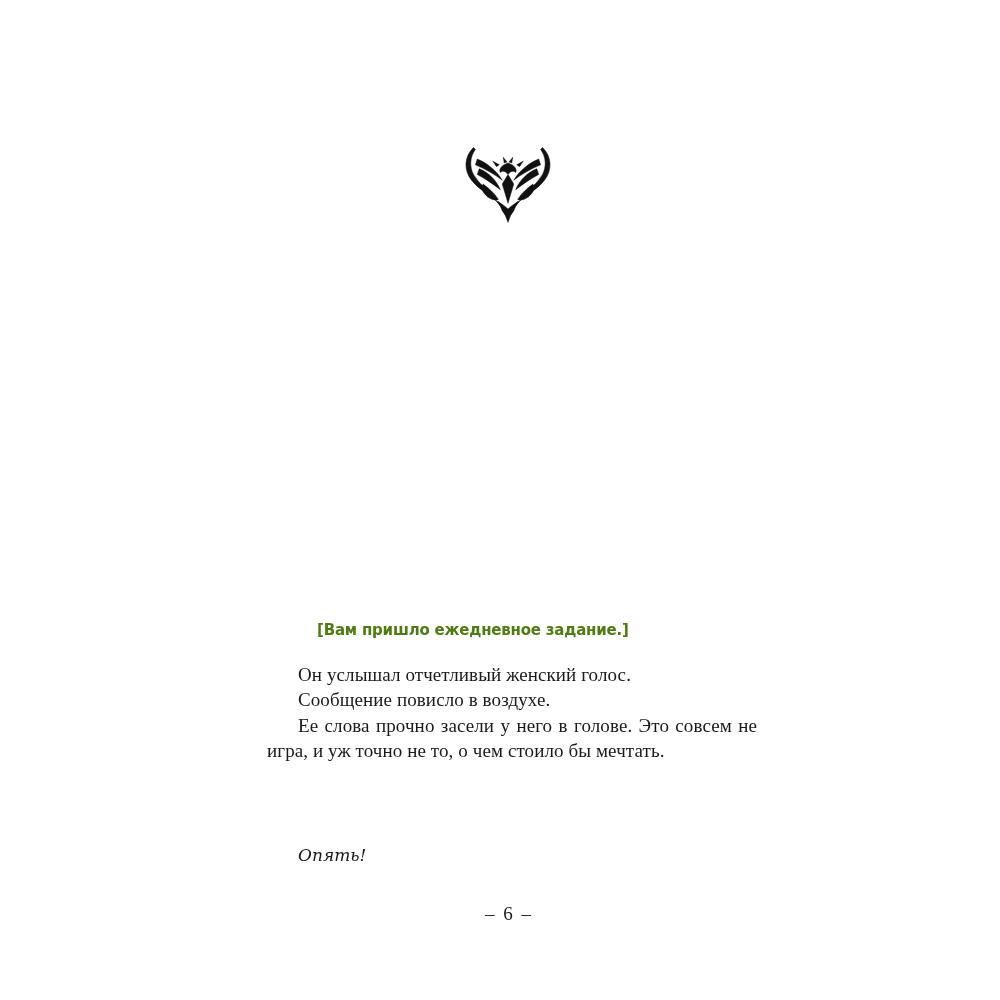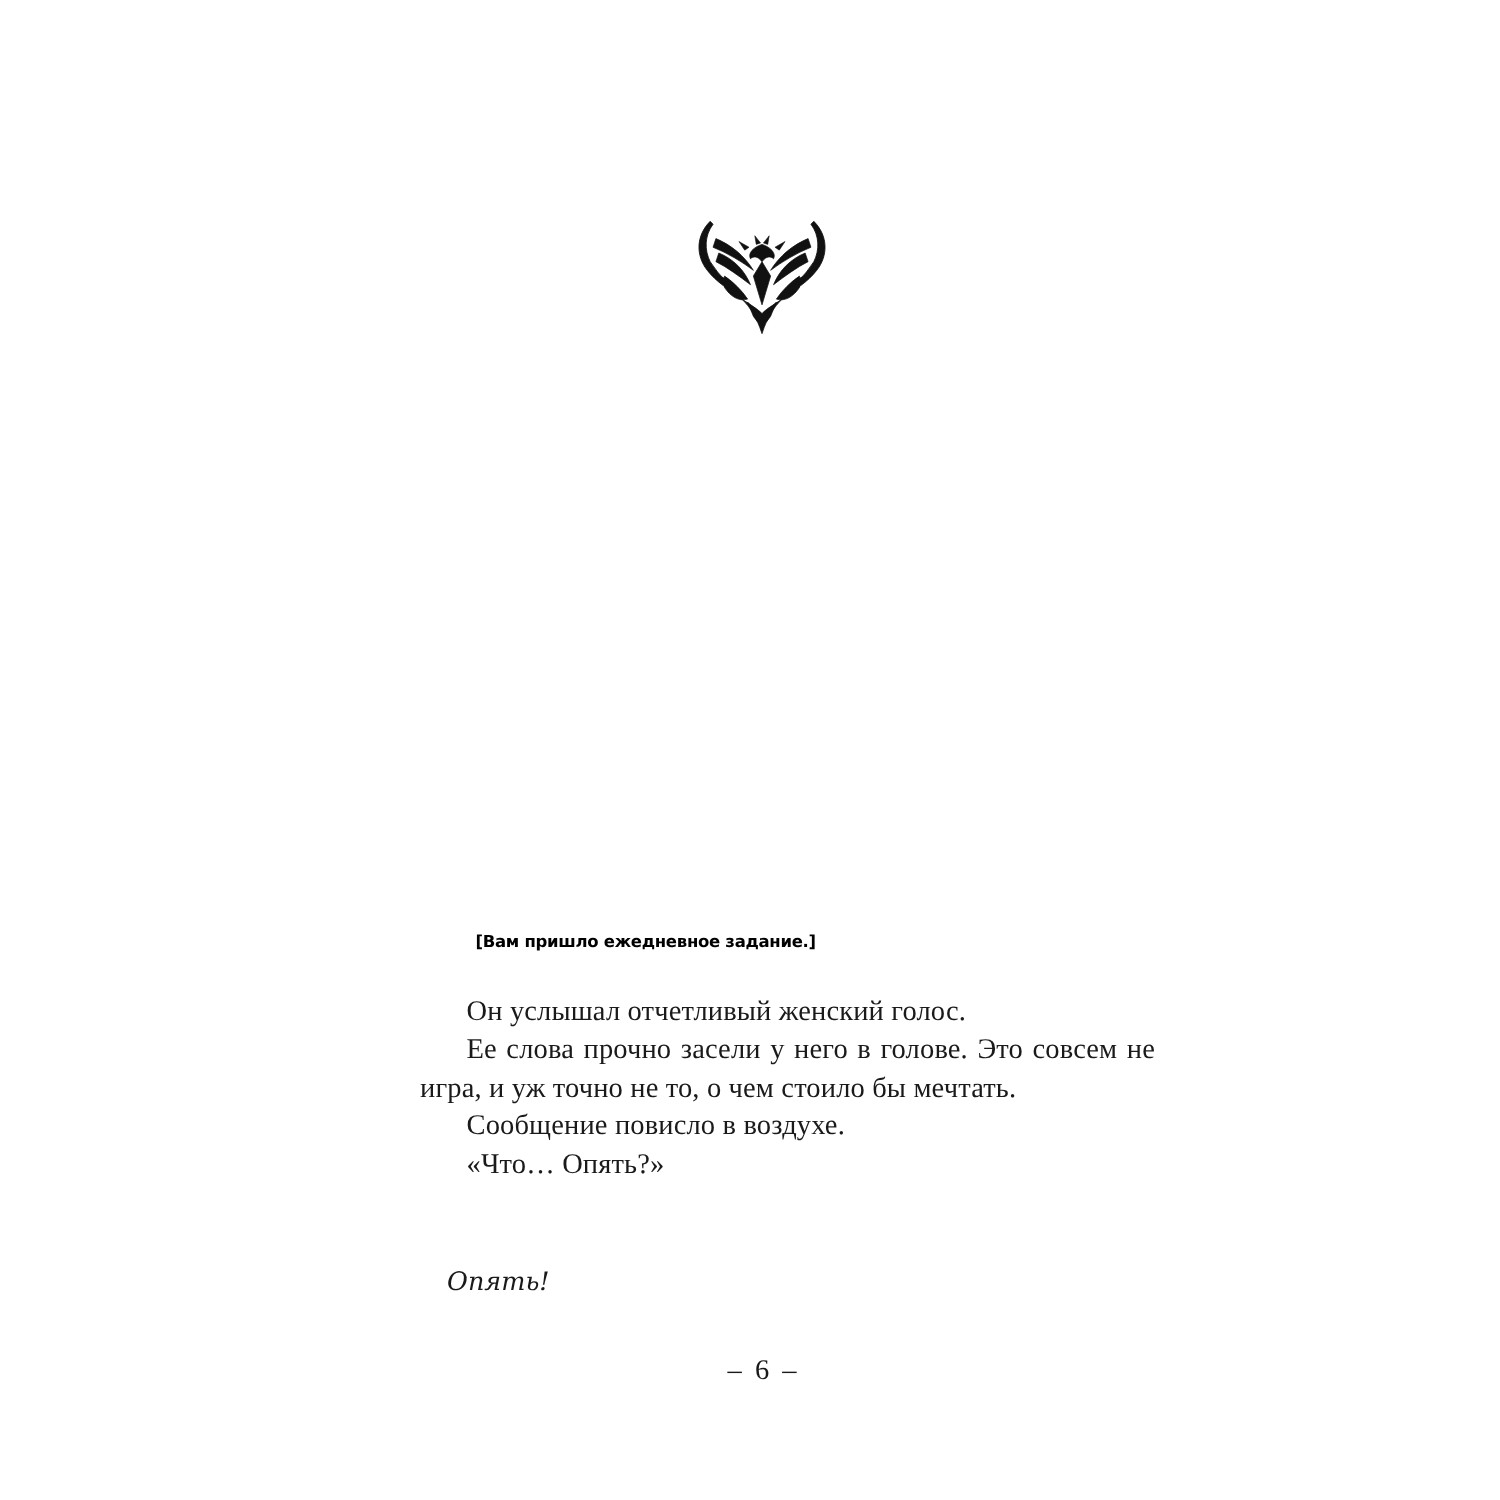--- a/index.html
+++ b/index.html
@@ -27,28 +27,28 @@
       width: 100%;
       height: 100%;
       display: block;
     }
     .system-msg {
       position: absolute;
       left: 317px;
       top: 621px;
       font-family: "DejaVu Sans", "Liberation Sans", sans-serif;
       font-weight: bold;
-      font-size: 11px;
+      font-size: 15px;
       letter-spacing: -0.2px;
-      color: #000000;
+      color: #4d7c0f;
       white-space: nowrap;
     }
     .text-block {
       position: absolute;
-      left: 280px;
+      left: 267px;
       top: 662px;
       width: 490px;
       font-size: 19px;
       line-height: 25.4px;
       letter-spacing: 0.1px;
     }
     .para {
       margin: 0;
       text-indent: 31px;
       text-align: justify;
@@ -103,20 +103,19 @@
       <path d="M36 60 C42 66, 46 72, 50 84 C54 72, 58 66, 64 60 C58 64, 54 66, 50 70 C46 66, 42 64, 36 60 Z" stroke-width="0.5"></path>
       <path d="M40 62 C44 66, 46 70, 47 76 L44 72 Z M60 62 C56 66, 54 70, 53 76 L56 72 Z" stroke-width="0.4"></path>
     </g>
   </svg>
 </div>
 
 <div class="system-msg">[Вам пришло ежедневное задание.]</div>
 
 <div class="text-block">
   <p class="para">Он услышал отчетливый женский голос.</p>
+  <p class="para">Сообщение повисло в воздухе.</p>
   <p class="para">Ее слова прочно засели у него в голове. Это совсем не игра, и уж точно не то, о чем стоило бы мечтать.</p>
-  <p class="para">Сообщение повисло в воздухе.</p>
-  <p class="para">«Что… Опять?»</p>
 </div>
 
 <div class="exclaim">Опять!</div>
 
 <div class="page-number">– 6 –</div>
 
 </body></html>

